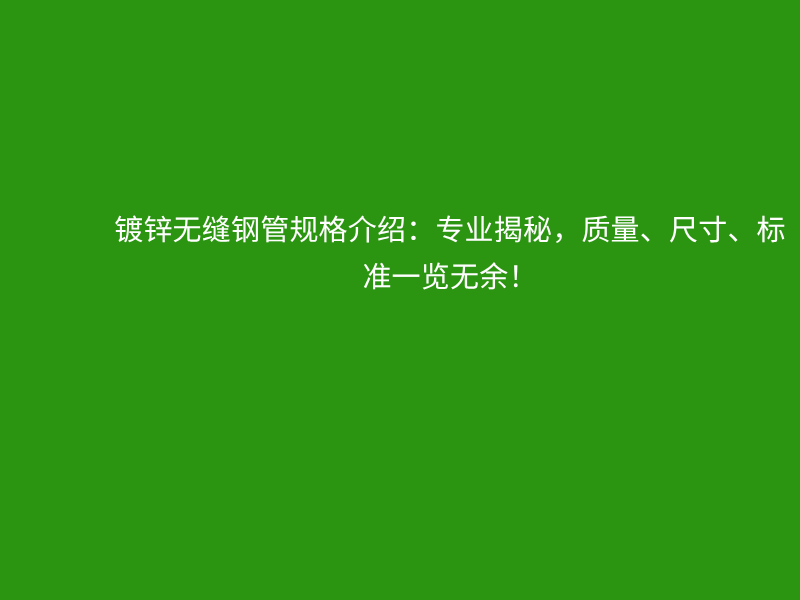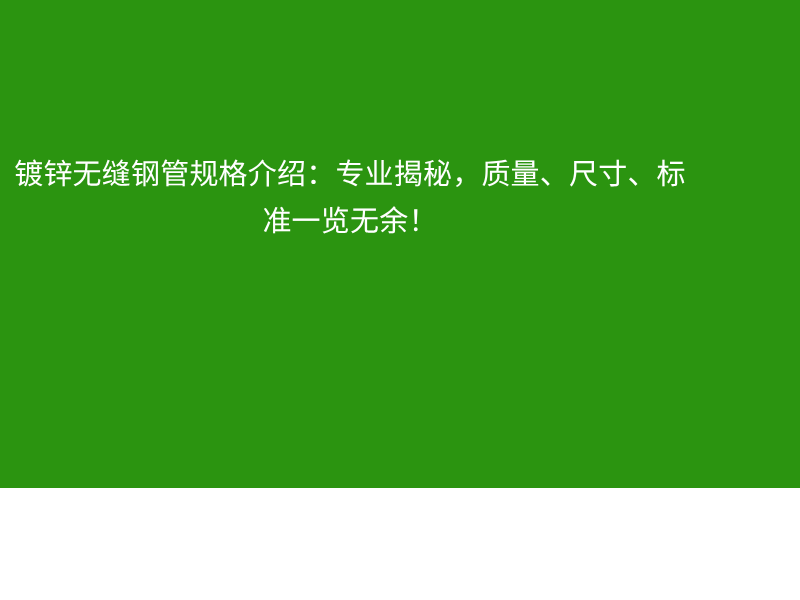--- a/index.html
+++ b/index.html
@@ -13,25 +13,25 @@
     height: 600px;
     overflow: hidden;
     font-family: "Liberation Sans", "DejaVu Sans", sans-serif;
   }
 
   
   #banner {
     position: relative;
     box-sizing: border-box;
     width: 800px;
-    height: 488px;
+    height: 600px;
     background-color: #2b9410;
     display: flex;
     align-items: center;
-    justify-content: flex-start;
+    justify-content: flex-end;
   }
 
   
   #title-block {
     width: 700px;
     margin-bottom: 92px; 
     text-align: center;
   }
 
   #title-text {

